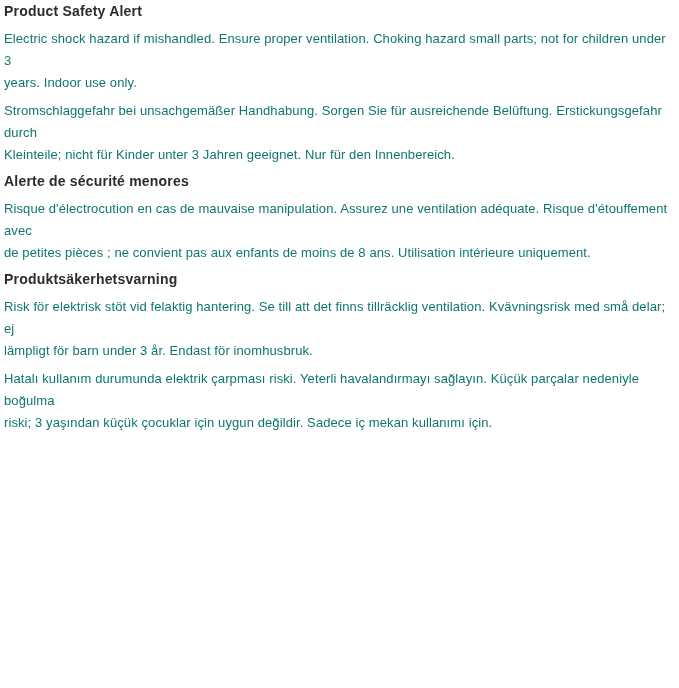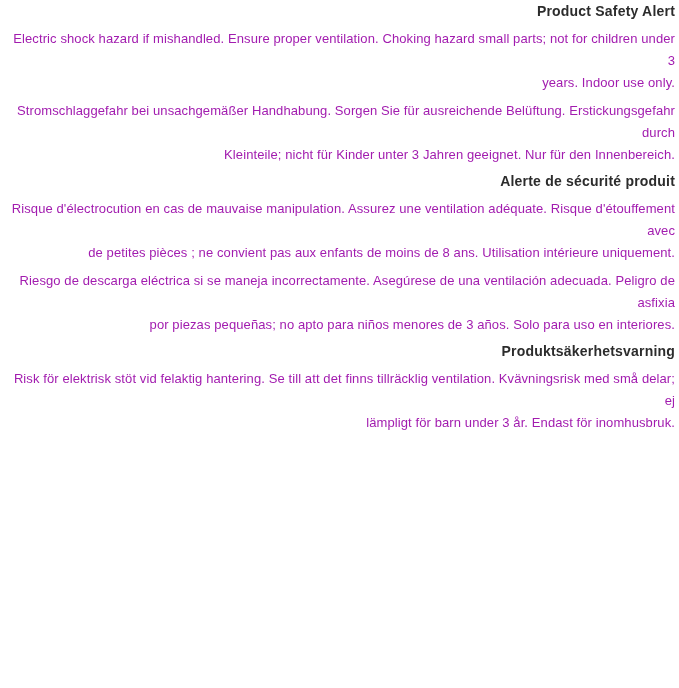--- a/index.html
+++ b/index.html
@@ -8,36 +8,36 @@
     background: #ffffff;
     width: 679px;
   }
   body {
     font-family: "Liberation Sans", "DejaVu Sans", sans-serif;
     padding-top: 2px;
   }
   .doc {
     width: 671px;
     margin: 0 auto;
-    text-align: right;
+    text-align: left;
   }
   .section {
     margin-bottom: 6px;
   }
   .section-heading {
     font-size: 14px;
     font-weight: bold;
     color: #2c2c2c;
     line-height: 18px;
     margin: 0 0 8px 0;
     letter-spacing: 0.2px;
   }
   .section-body {
     font-size: 13px;
-    color: #a21caf;
+    color: #0f766e;
     line-height: 22px;
     margin: 0;
     white-space: pre-line;
     letter-spacing: 0.1px;
   }
 </style>
 </head>
 <body>
 
 <div class="doc">
@@ -47,33 +47,33 @@
     <p class="section-body">Electric shock hazard if mishandled. Ensure proper ventilation. Choking hazard small parts; not for children under 3
 years. Indoor use only.</p>
   </div>
 
   <div class="section">
     <p class="section-body">Stromschlaggefahr bei unsachgemäßer Handhabung. Sorgen Sie für ausreichende Belüftung. Erstickungsgefahr durch
 Kleinteile; nicht für Kinder unter 3 Jahren geeignet. Nur für den Innenbereich.</p>
   </div>
 
   <div class="section">
-    <h3 class="section-heading">Alerte de sécurité produit</h3>
+    <h3 class="section-heading">Alerte de sécurité menores</h3>
     <p class="section-body">Risque d'électrocution en cas de mauvaise manipulation. Assurez une ventilation adéquate. Risque d'étouffement avec
 de petites pièces ; ne convient pas aux enfants de moins de 8 ans. Utilisation intérieure uniquement.</p>
   </div>
 
   <div class="section">
-    <p class="section-body">Riesgo de descarga eléctrica si se maneja incorrectamente. Asegúrese de una ventilación adecuada. Peligro de asfixia
-por piezas pequeñas; no apto para niños menores de 3 años. Solo para uso en interiores.</p>
   </div>
 
 
   <div class="section">
     <h3 class="section-heading">Produktsäkerhetsvarning</h3>
     <p class="section-body">Risk för elektrisk stöt vid felaktig hantering. Se till att det finns tillräcklig ventilation. Kvävningsrisk med små delar; ej
 lämpligt för barn under 3 år. Endast för inomhusbruk.</p>
   </div>
 
   <div class="section">
+    <p class="section-body">Hatalı kullanım durumunda elektrik çarpması riski. Yeterli havalandırmayı sağlayın. Küçük parçalar nedeniyle boğulma
+riski; 3 yaşından küçük çocuklar için uygun değildir. Sadece iç mekan kullanımı için.</p>
   </div>
 
 </div>
 
 </body></html>

